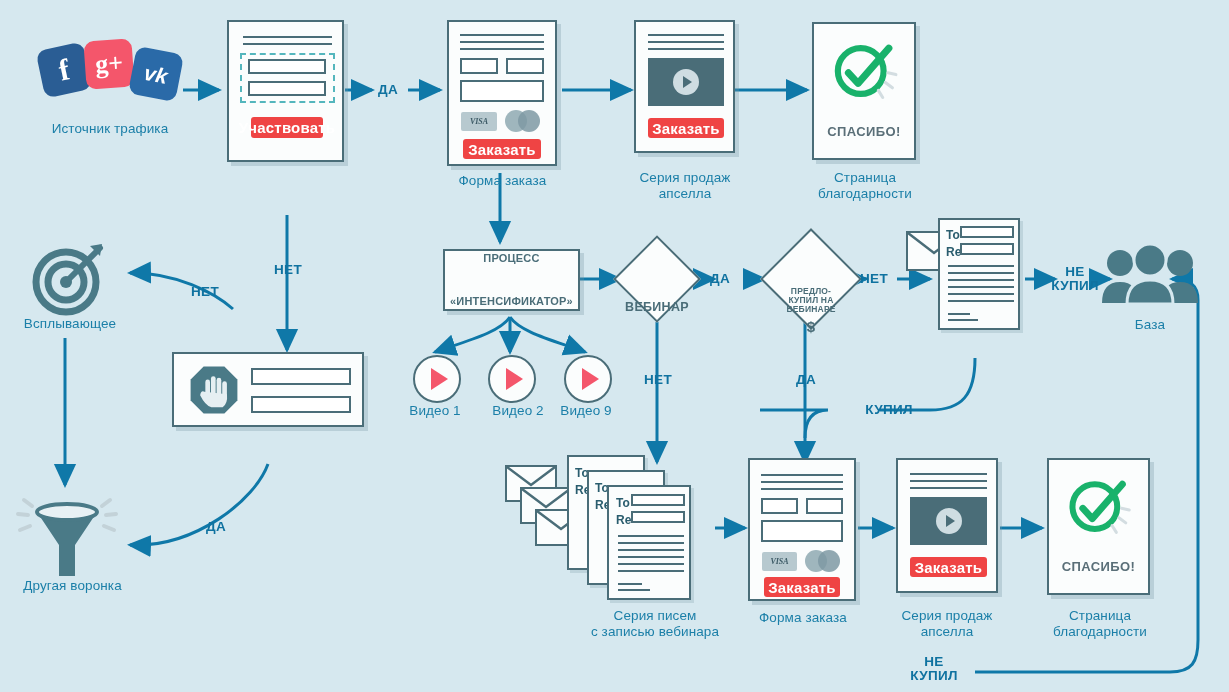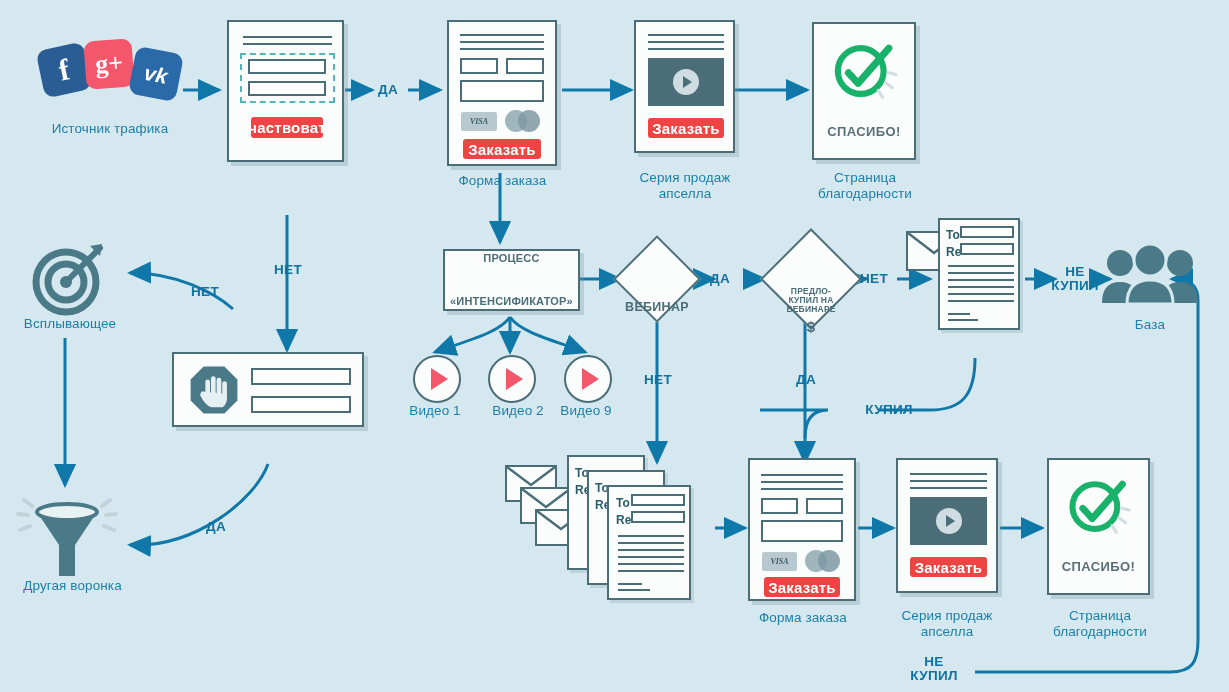--- a/index.html
+++ b/index.html
@@ -478,20 +478,22 @@
       <div class="ln" style="left:9px;top:48px;width:66px;"></div>
       <div class="ln" style="left:9px;top:55px;width:66px;"></div>
       <div class="ln" style="left:9px;top:62px;width:66px;"></div>
       <div class="ln" style="left:9px;top:69px;width:66px;"></div>
       <div class="ln" style="left:9px;top:76px;width:66px;"></div>
       <div class="ln" style="left:9px;top:83px;width:66px;"></div>
       <div class="ln" style="left:9px;top:96px;width:24px;"></div>
       <div class="ln" style="left:9px;top:102px;width:32px;"></div>
     </div>
   </div>
+  <div class="caption" style="left:565px;top:608px;width:180px;">Серия писем
+с записью вебинара</div>
 
   <div class="card" style="left:748px;top:458px;width:108px;height:143px;">
     <div class="ln" style="left:11px;top:14px;width:82px;"></div>
     <div class="ln" style="left:11px;top:21px;width:82px;"></div>
     <div class="ln" style="left:11px;top:28px;width:82px;"></div>
     <div class="box" style="left:11px;top:38px;width:37px;height:16px;"></div>
     <div class="box" style="left:56px;top:38px;width:37px;height:16px;"></div>
     <div class="box" style="left:11px;top:60px;width:82px;height:22px;"></div>
     <div style="position:absolute;left:12px;top:92px;width:35px;height:19px;background:#b7c9cf;border-radius:2px;display:flex;align-items:center;justify-content:center;">
       <span style="font-family:'Liberation Serif',serif;font-style:italic;font-weight:bold;font-size:8px;color:#3d5b66;">VISA</span>

